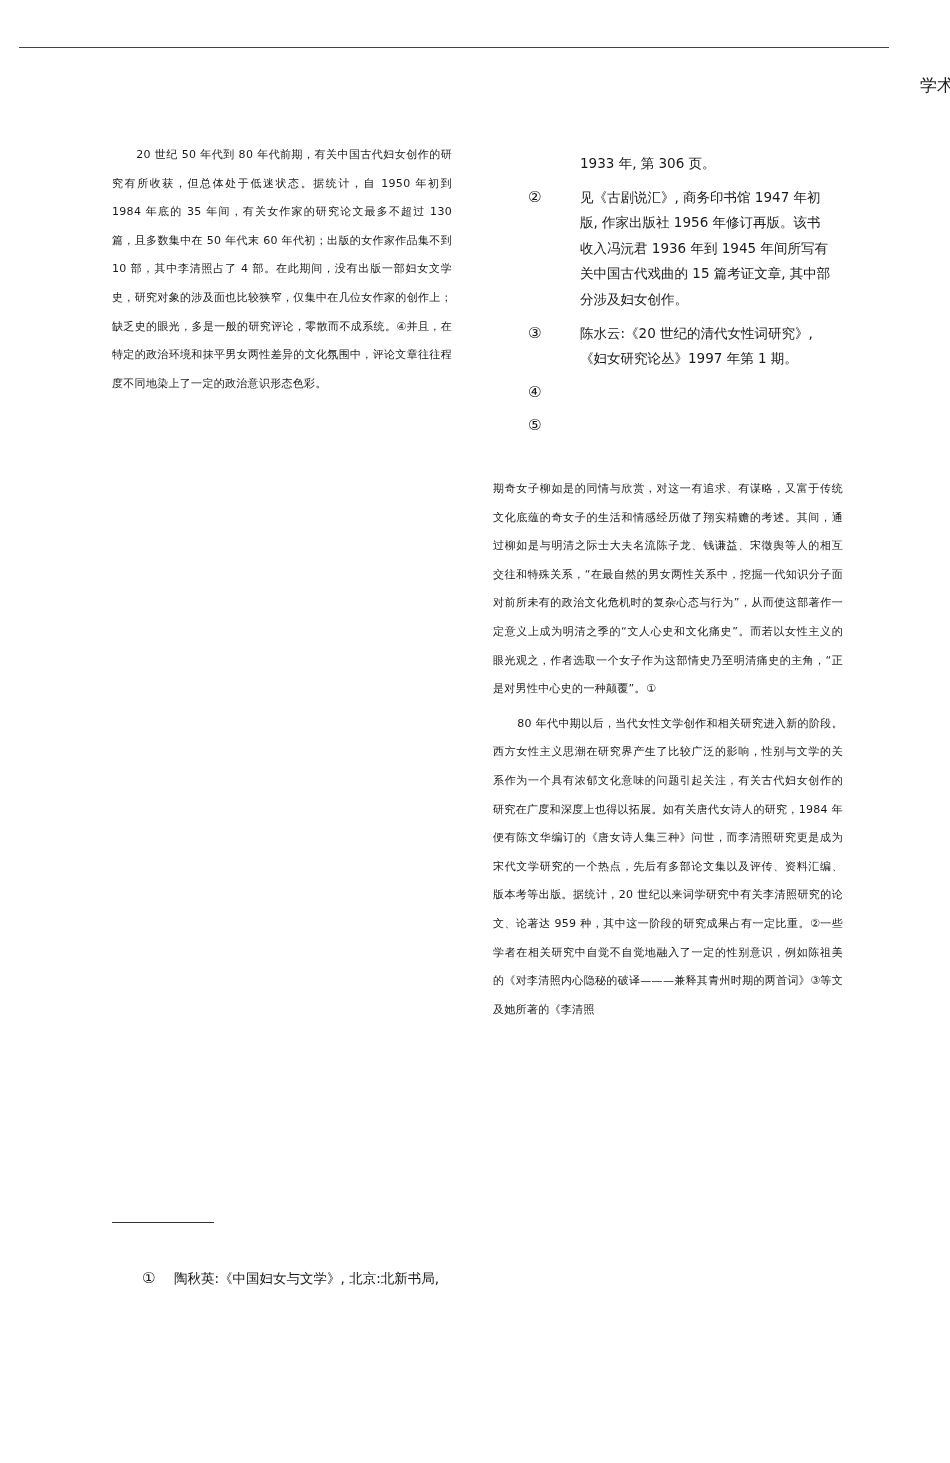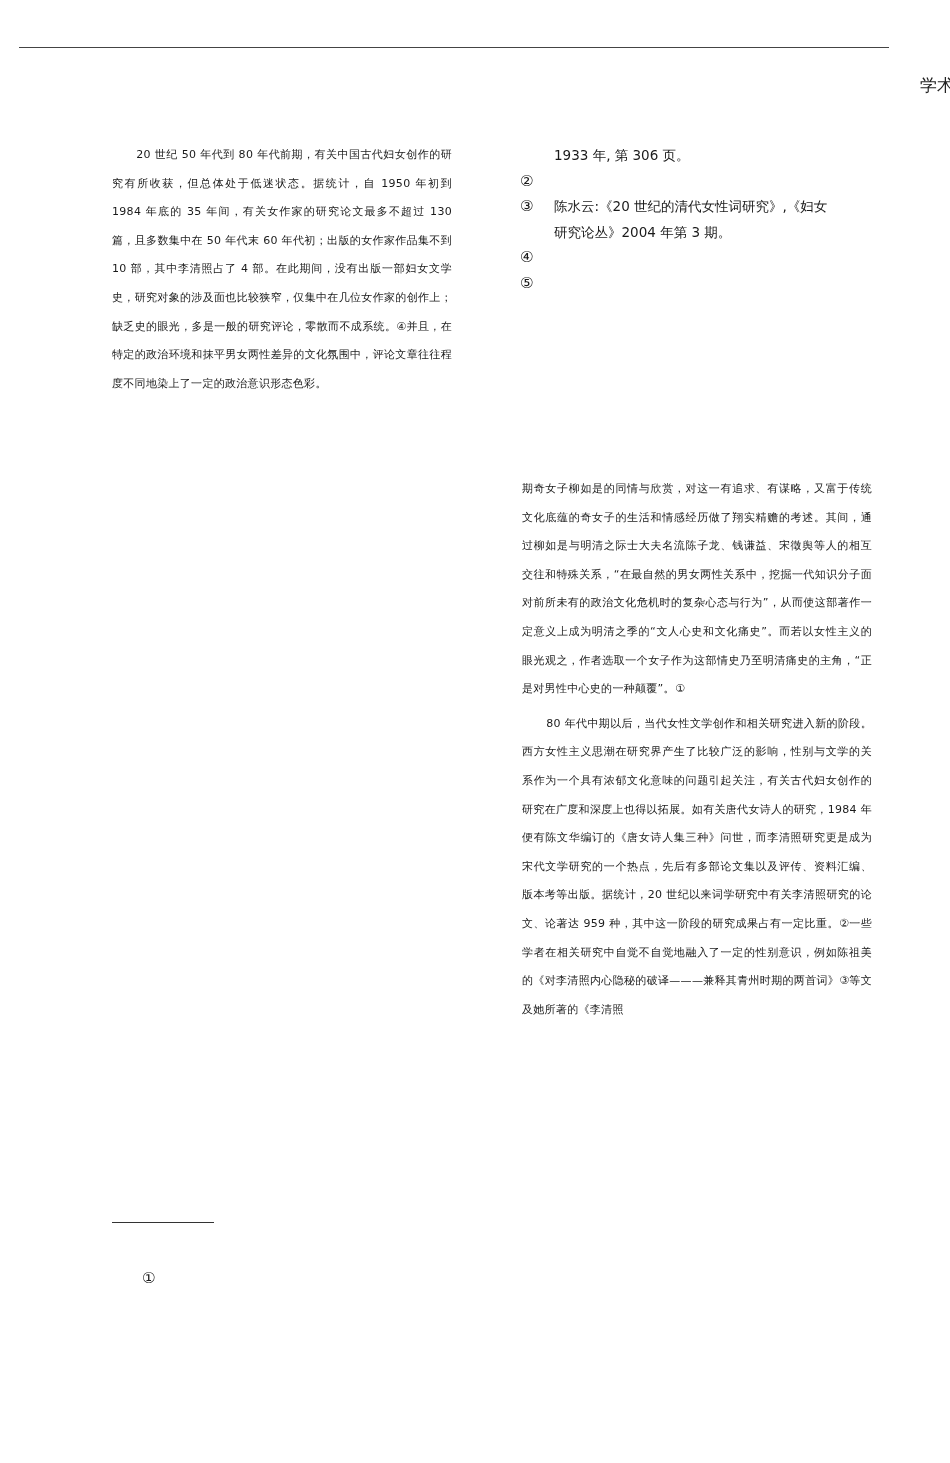--- a/index.html
+++ b/index.html
@@ -14,25 +14,25 @@
   }
   .header-label {
     position: absolute; left: 920px; top: 74px; font-size: 17px; color: #222;
     white-space: nowrap;
   }
   .col {
     position: absolute; font-size: 11px; line-height: 28.6px;
     text-align: justify; letter-spacing: 0.3px;
   }
   .col-left { left: 112px; top: 141px; width: 340px; }
-  .col-right { left: 522px; width: 350px; }
+  .col-right { left: 493px; width: 350px; }
   .col p { margin: 0 0 6px 0; }
   .col p.indent { text-indent: 2.2em; }
   .note-list { position: absolute; left: 520px; top: 143px; width: 320px; font-size: 13.5px; line-height: 25.6px; }
-  .note { display: flex; margin: 0; }
+  .note { display: flex; margin: 8px; gap: 18px; }
   .note .num { width: 34px; flex: 0 0 34px; font-size: 15px; }
   .note .txt { flex: 1; }
   .right-body { top: 475px; }
   .fn-rule {
     position: absolute; left: 112px; top: 1222px; width: 102px; height: 0;
     border-top: 1.2px solid #333;
   }
   .fn-left { position: absolute; left: 142px; top: 1267px; width: 320px; font-size: 13.5px; line-height: 22px; display: flex; }
   .fn-left .num { width: 32px; flex: 0 0 32px; font-size: 15px; }
 </style>
@@ -42,33 +42,35 @@
 <div class="header-rule"></div>
 <div class="header-label">学术</div>
 
 <div class="col col-left">
   <p class="indent">20 世纪 50 年代到 80 年代前期，有关中国古代妇女创作的研究有所收获，但总体处于低迷状态。据统计，自 1950 年初到 1984 年底的 35 年间，有关女作家的研究论文最多不超过 130 篇，且多数集中在 50 年代末 60 年代初；出版的女作家作品集不到 10 部，其中李清照占了 4 部。在此期间，没有出版一部妇女文学史，研究对象的涉及面也比较狭窄，仅集中在几位女作家的创作上；缺乏史的眼光，多是一般的研究评论，零散而不成系统。④并且，在特定的政治环境和抹平男女两性差异的文化氛围中，评论文章往往程度不同地染上了一定的政治意识形态色彩。</p>
 </div>
 
 <div class="fn-rule"></div>
 <div class="fn-left">
   <span class="num">①</span>
+  <span class="txt">陶秋英:《中国妇女与文学》, 北京:北新书局,</span>
 </div>
 
 <div class="note-list">
   <div class="note">
     <span class="num"></span>
     <span class="txt">1933 年, 第 306 页。</span>
   </div>
   <div class="note">
     <span class="num">②</span>
+    <span class="txt">见《古剧说汇》, 商务印书馆 1947 年初版, 作家出版社 1956 年修订再版。该书收入冯沅君 1936 年到 1945 年间所写有关中国古代戏曲的 15 篇考证文章, 其中部分涉及妇女创作。</span>
   </div>
   <div class="note">
     <span class="num">③</span>
-    <span class="txt">陈水云:《20 世纪的清代女性词研究》,《妇女研究论丛》2004 年第 3 期。</span>
+    <span class="txt">陈水云:《20 世纪的清代女性词研究》,《妇女研究论丛》1997 年第 1 期。</span>
   </div>
   <div class="note">
     <span class="num">④</span>
   </div>
   <div class="note">
     <span class="num">⑤</span>
   </div>
 </div>
 
 <div class="col col-right right-body">

